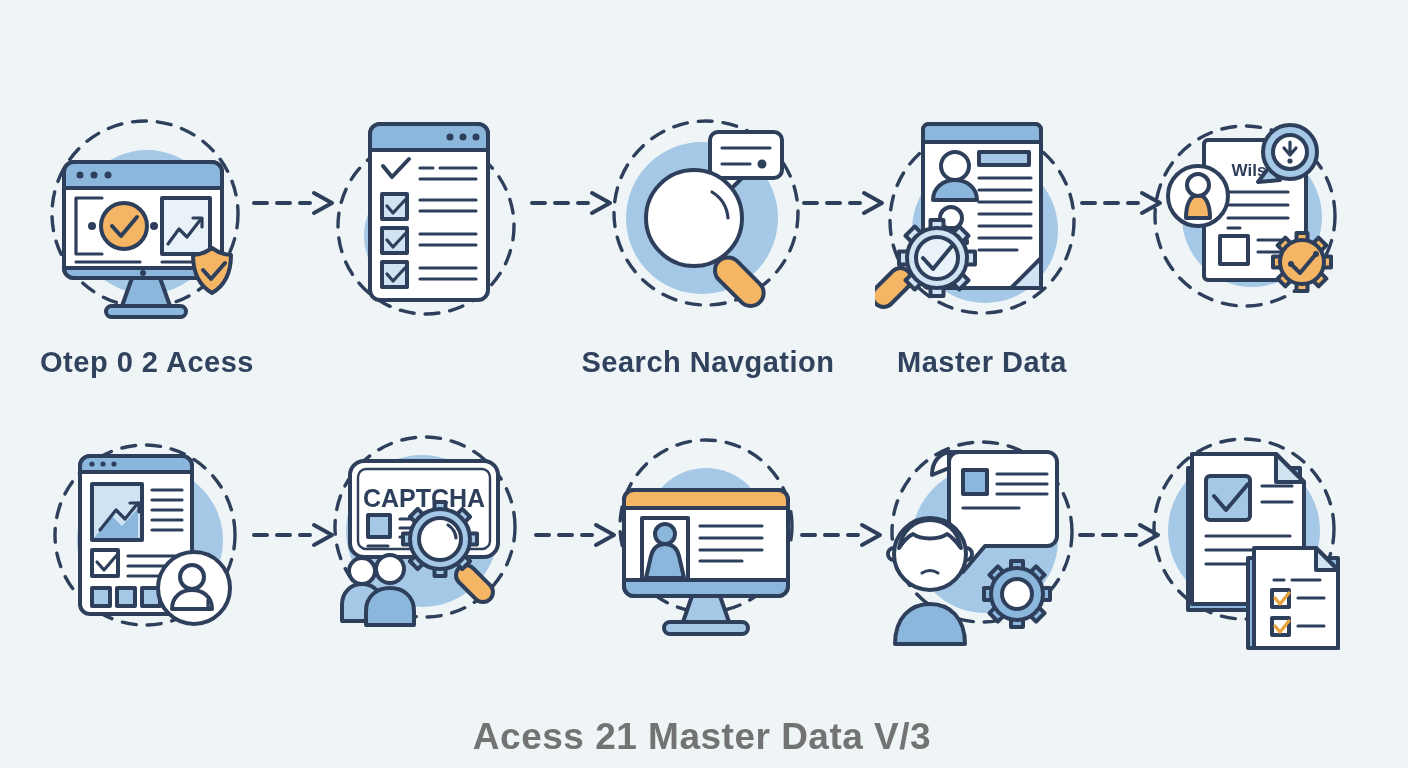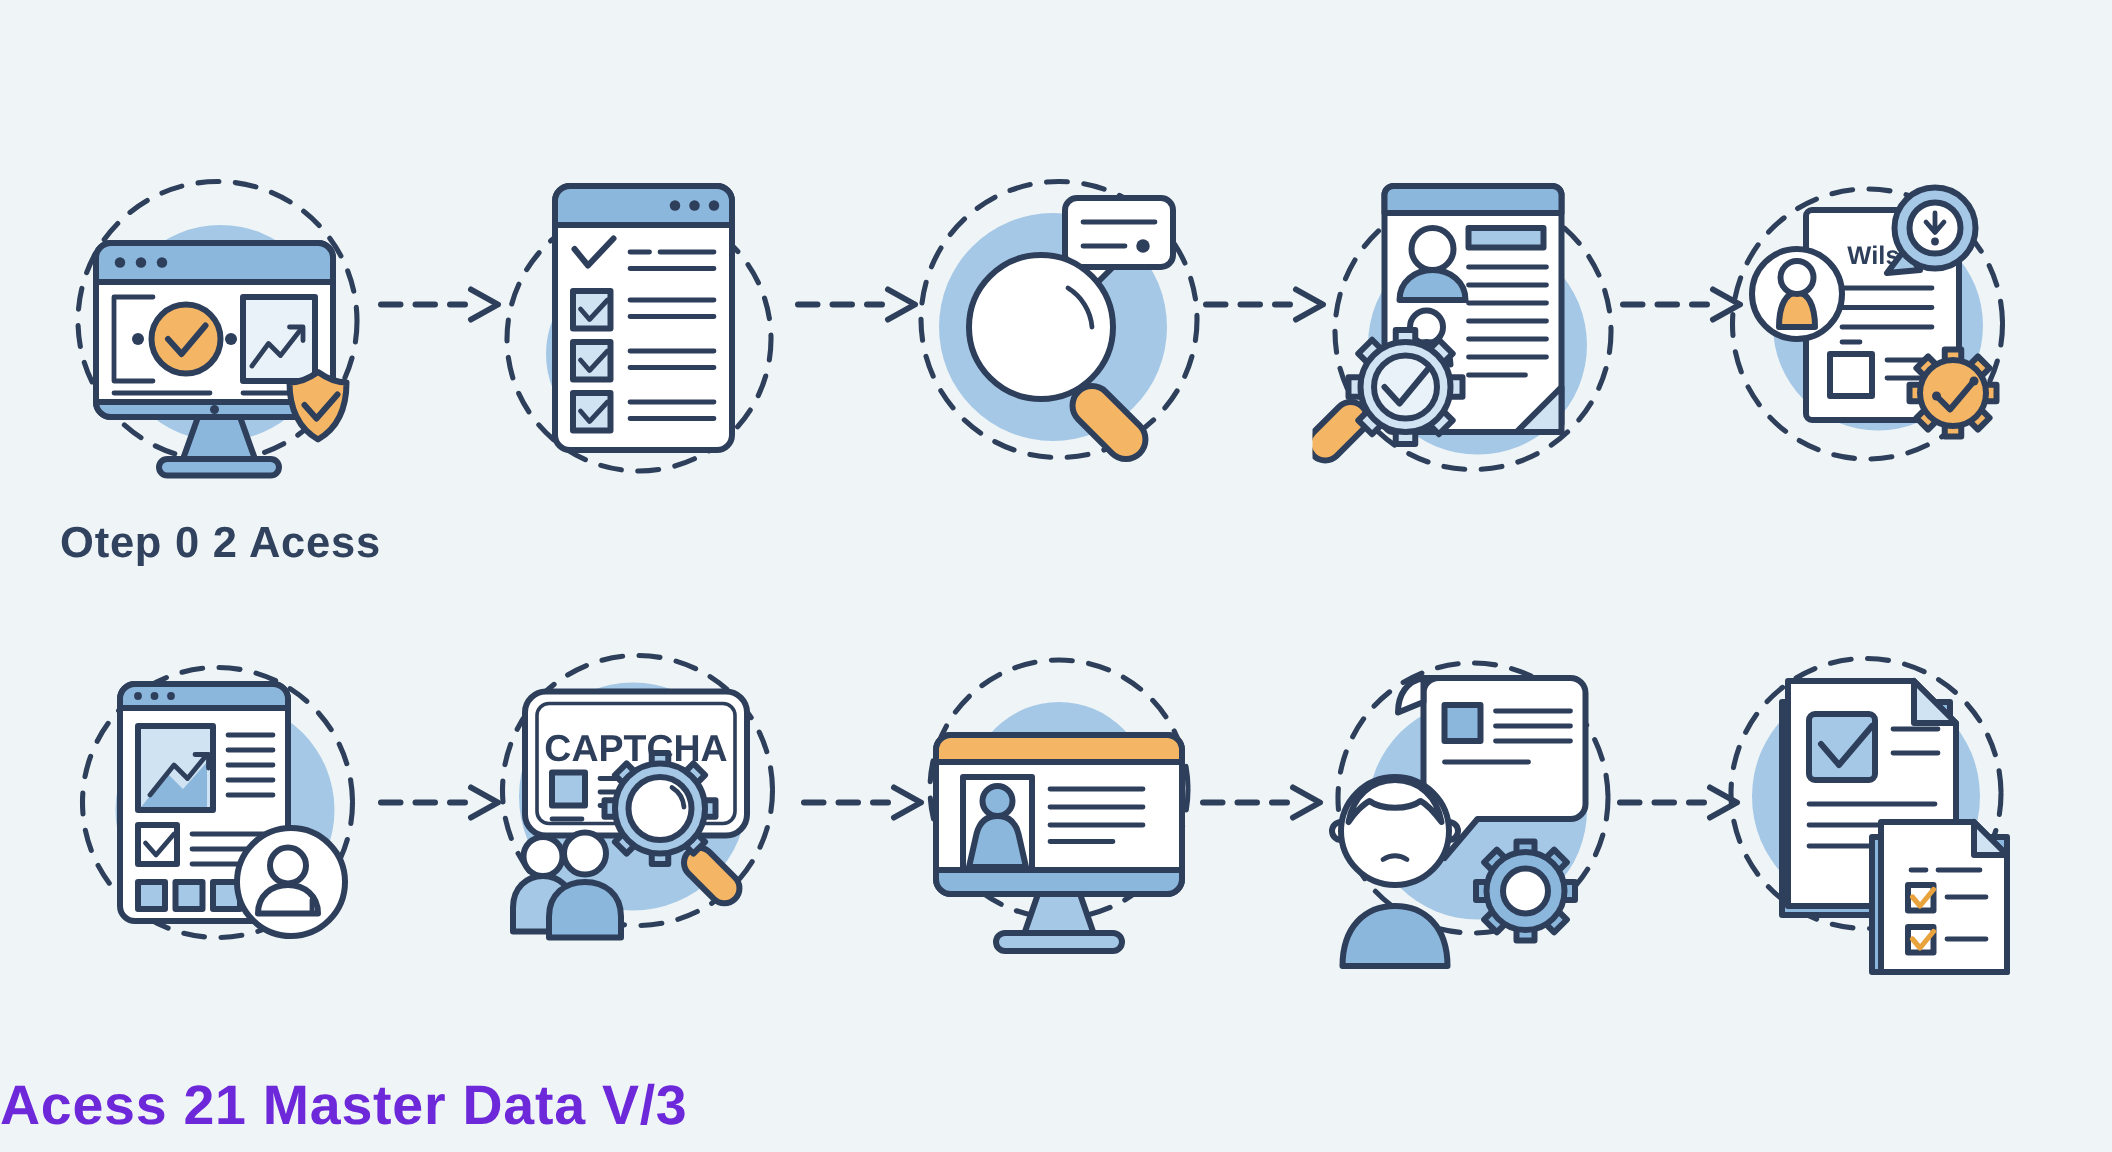--- a/index.html
+++ b/index.html
@@ -8,22 +8,22 @@
     background:#eff5f6;
     font-family:"Liberation Sans",sans-serif;
   }
   .icon-box{position:absolute;width:215px;}
   .step-label{
     position:absolute;top:346px;width:300px;text-align:center;
     font-size:29px;font-weight:bold;color:#31425e;letter-spacing:.5px;
   }
   .arrow{position:absolute;width:90px;height:26px;}
   .title{
-    position:absolute;left:0;right:4px;top:716px;
-    font-size:37px;font-weight:bold;color:#6d28d9;letter-spacing:.5px;
+    position:absolute;left:0;right:4px;top:716px;text-align:center;
+    font-size:37px;font-weight:bold;color:#737373;letter-spacing:.5px;
   }
   svg text{font-family:"Liberation Sans",sans-serif;}
   
   .s{stroke:#2e3f5c;stroke-width:4;fill:none;stroke-linecap:round;stroke-linejoin:round;}
   .t{stroke-width:3.2;}
   .dash{stroke-dasharray:14 11;stroke-width:3.4;}
   .fw{fill:#ffffff;}
   .fb{fill:#a5c8e7;}
   .fm{fill:#8cb7dc;}
   .fl{fill:#cfe3f3;}
@@ -169,20 +169,22 @@
         <rect x="133" y="144.5" width="58" height="11" class="s fo" stroke-width="3.2" transform="rotate(135 162 150)"></rect>
         <circle class="s fo" cx="162" cy="150" r="22"></circle>
         <path class="s" d="M151,152 l9,9 l16,-19"></path>
         <circle class="fn" cx="151" cy="152" r="3"></circle>
           <circle class="fn" cx="176" cy="142" r="3"></circle>
       </g>
     </svg>
   </div>
 
   <div class="step-label" style="left:-3px;">Otep 0 2 Acess</div>
+  <div class="step-label" style="left:558px;">Search Navgation</div>
+  <div class="step-label" style="left:832px;">Master Data</div>
 
   <svg class="arrow" style="left:250px;top:190px;" viewBox="0 0 90 26">
     <path class="arr" d="M4,13 h56" stroke-dasharray="13 10"></path>
       <path class="arr" d="M64,3 l18,10 l-18,10"></path>
   </svg>
   <svg class="arrow" style="left:528px;top:190px;" viewBox="0 0 90 26">
     <path class="arr" d="M4,13 h56" stroke-dasharray="13 10"></path>
       <path class="arr" d="M64,3 l18,10 l-18,10"></path>
   </svg>
   <svg class="arrow" style="left:800px;top:190px;" viewBox="0 0 90 26">

